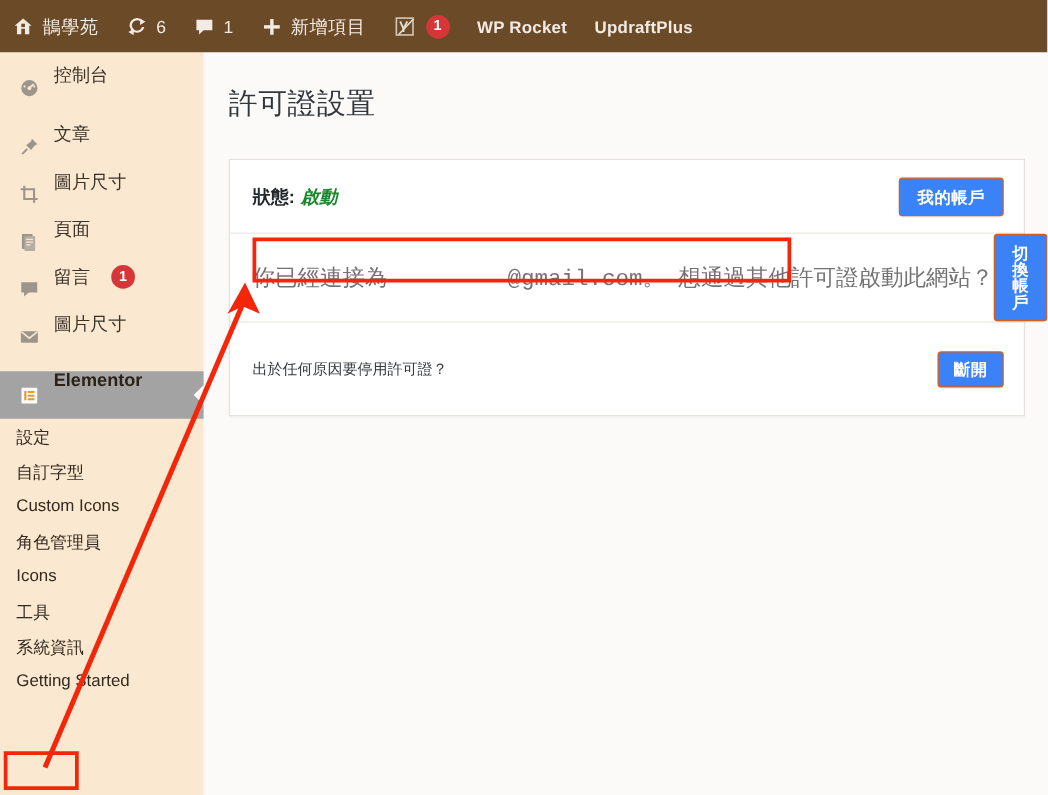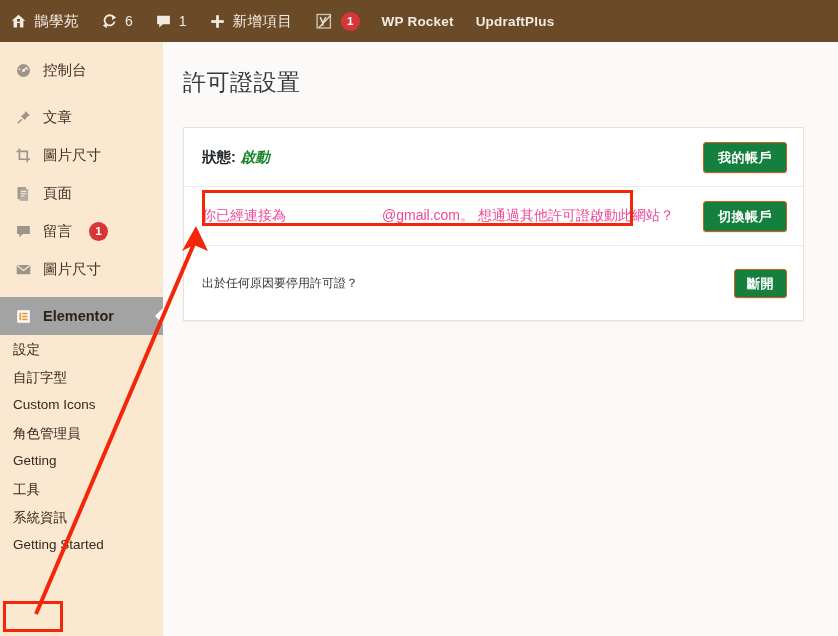--- a/index.html
+++ b/index.html
@@ -38,21 +38,21 @@
     font-size: 11.5px; font-weight: bold; padding: 0 5px;
   }
 
   
   .sidebar {
     position: absolute; top: 42px; left: 0;
     width: 163px; height: 594px;
     background: #fae8d0;
   }
   .menu-item {
-    display: flex; align-items: center; gap: 10px;
+    display: flex; gap: 10px;
     height: 38px; padding: 0 0 0 13px;
     color: #3b3226; font-size: 14.5px;
     position: relative;
   }
   .menu-item .mi-ico { width: 20px; display: inline-flex; align-items: center; justify-content: center; color: #8e8579; }
   .menu-item.sep-top { margin-top: 9px; }
   .menu-item.current {
     background: #a3a3a3; color: #2b2218;
     font-weight: bold;
   }
@@ -79,43 +79,43 @@
     width: 675px; height: 594px;
     background: #fbfaf8;
   }
   .page-title {
     font-size: 23px; color: #32373c;
     font-weight: normal;
     padding: 25px 12px 0 20px;
     letter-spacing: .5px;
   }
   .panel {
-    margin: 29px 34px 0 20px;
+    margin: 29px 18px 0 20px;
     background: #ffffff;
     border: 1px solid #e6e3df;
     box-shadow: 0 1px 1px rgba(0,0,0,.04);
   }
   .row {
     display: flex; align-items: center;
     min-height: 59px;
     padding: 0 16px 0 18px;
     border-bottom: 1px solid #eceae6;
   }
   .row:last-child { border-bottom: none; min-height: 74px; }
   .row .spacer { flex: 1; }
   .row-text { font-size: 12px; color: #33373c; }
   .status-label { font-size: 14.5px; font-weight: bold; color: #23282d; }
   .status-value {
     font-size: 14.5px; font-weight: bold; font-style: italic;
     color: #19882b; margin-left: 5px;
   }
-  .connect-line { font-size: 14px; color: #ec4899; white-space: nowrap; }
+  .connect-line { font-size: 18px; color: #737373; white-space: nowrap; font-family: Liberation Mono, monospace; }
   .redacted { display: inline-block; width: 96px; }
   .btn-orange {
-    background: #15803d; color: #ffffff;
+    background: #3b82f6; color: #ffffff;
     border: 1px solid #d85c18; border-radius: 3px;
     font-size: 13px; font-weight: bold;
     padding: 8px 14px; cursor: pointer;
     line-height: 1; letter-spacing: .5px;
     box-shadow: 0 1px 0 rgba(0,0,0,.08);
   }
   .btn-orange.small { padding: 7px 12px; }
 
   
   .anno-box {
@@ -286,21 +286,21 @@
       <div class="sub-item">
           <span>自訂字型</span>
         </div>
       <div class="sub-item">
           <span>Custom Icons</span>
         </div>
       <div class="sub-item">
           <span>角色管理員</span>
         </div>
       <div class="sub-item">
-          <span>Getting</span>
+          <span>Icons</span>
         </div>
       <div class="sub-item">
           <span>工具</span>
         </div>
       <div class="sub-item">
           <span>系統資訊</span>
         </div>
       <div class="sub-item">
           <span>Getting Started</span>
         </div>

